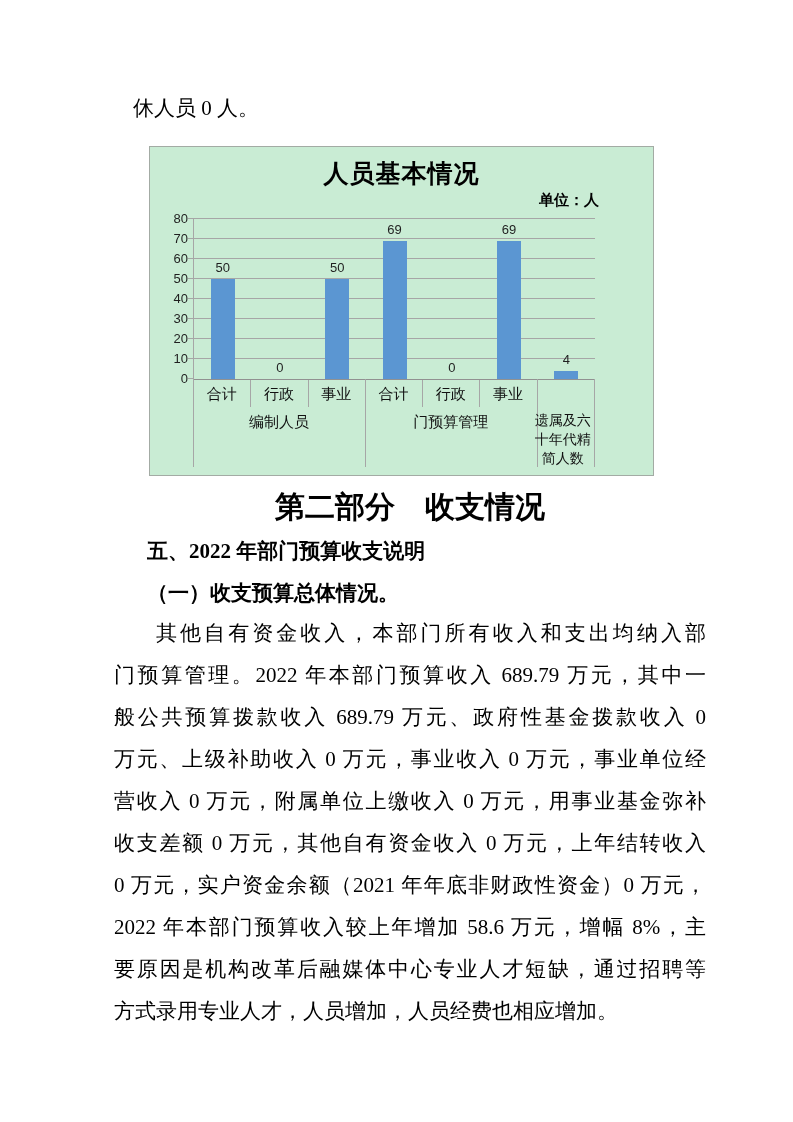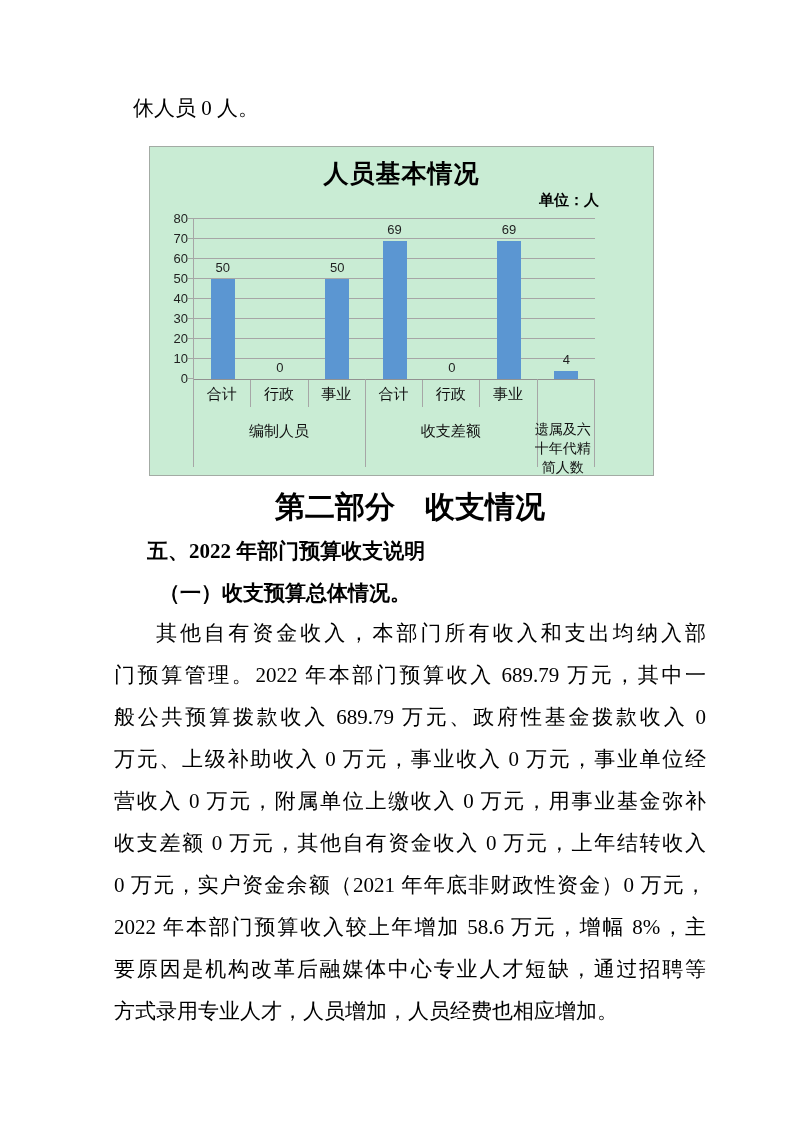--- a/index.html
+++ b/index.html
@@ -24,30 +24,30 @@
         border-left:1px solid #a6a6a6;border-bottom:1px solid #919191;box-sizing:content-box;}
   .gridline{position:absolute;left:0;width:100%;height:1px;background:#a6a6a6;}
   .ytick{position:absolute;left:-6px;width:6px;height:1px;background:#a6a6a6;}
   .bar{position:absolute;bottom:0;width:24px;}
   .bval{position:absolute;text-align:center;font-size:13px;
         font-family:"Liberation Sans",sans-serif;color:#1f1f1f;}
   .x-axis{position:absolute;left:43px;top:232px;width:401px;height:88px;}
   .cat{position:absolute;top:0;height:30px;line-height:30px;text-align:center;
        font-size:15px;color:#111;}
   .grp{position:absolute;top:30px;text-align:center;font-size:15px;color:#111;
-       padding-top:4px;box-sizing:border-box;margin-top:9px;}
+       padding-top:4px;box-sizing:border-box;}
   .grp.wrap{font-size:14px;line-height:19px;padding-top:2px;}
   .vline-short{position:absolute;top:1px;height:27px;width:1px;background:#a6a6a6;}
   .vline-tall{position:absolute;top:0;height:88px;width:1px;background:#a6a6a6;}
 
   
   .part-heading{position:absolute;left:114px;top:492px;width:592px;text-align:center;
                 font-weight:bold;font-size:30px;line-height:30px;}
   .sec-heading{position:absolute;left:147px;top:536px;font-weight:bold;font-size:21px;line-height:30px;}
-  .sub-heading{position:absolute;left:147px;top:578px;font-weight:bold;font-size:21px;line-height:30px;margin-left:12px;}
+  .sub-heading{position:absolute;left:147px;top:578px;font-weight:bold;font-size:21px;line-height:30px;}
   .paragraph{position:absolute;left:114px;top:612px;width:592px;font-size:21px;}
   .para-line{height:42px;line-height:42px;text-align:justify;text-align-last:justify;
              text-justify:inter-character;overflow:hidden;}
   .para-line:first-child{text-indent:42px;}
   .para-line.last{text-align-last:left;}
 </style>
 </head>
 <body>
 
 <div class="page">
@@ -111,21 +111,21 @@
         <div class="cat" style="left: 343.714px; width: 57.2857px;"></div>
         <div class="vline-tall" style="left: 0px;"></div>
         <div class="vline-short" style="left: 57.2857px;"></div>
         <div class="vline-short" style="left: 114.571px;"></div>
         <div class="vline-tall" style="left: 171.857px;"></div>
         <div class="vline-short" style="left: 229.143px;"></div>
         <div class="vline-short" style="left: 286.429px;"></div>
         <div class="vline-tall" style="left: 343.714px;"></div>
         <div class="vline-tall" style="left: 401px;"></div>
         <div class="grp" style="left: 0px; width: 171.857px;">编制人员</div>
-        <div class="grp" style="left: 171.857px; width: 171.857px;">收支差额</div>
+        <div class="grp" style="left: 171.857px; width: 171.857px;">门预算管理</div>
         <div class="grp wrap" style="left: 341px; width: 57.2857px;">遗属及六十年代精简人数</div>
       </div>
   </div>
 
   <div class="part-heading">第二部分　收支情况</div>
   <div class="sec-heading">五、2022 年部门预算收支说明</div>
   <div class="sub-heading">（一）收支预算总体情况。</div>
   <div class="paragraph" id="bodyPara">
       <div class="para-line">其他自有资金收入，本部门所有收入和支出均纳入部</div>
       <div class="para-line">门预算管理。2022 年本部门预算收入 689.79 万元，其中一</div>

